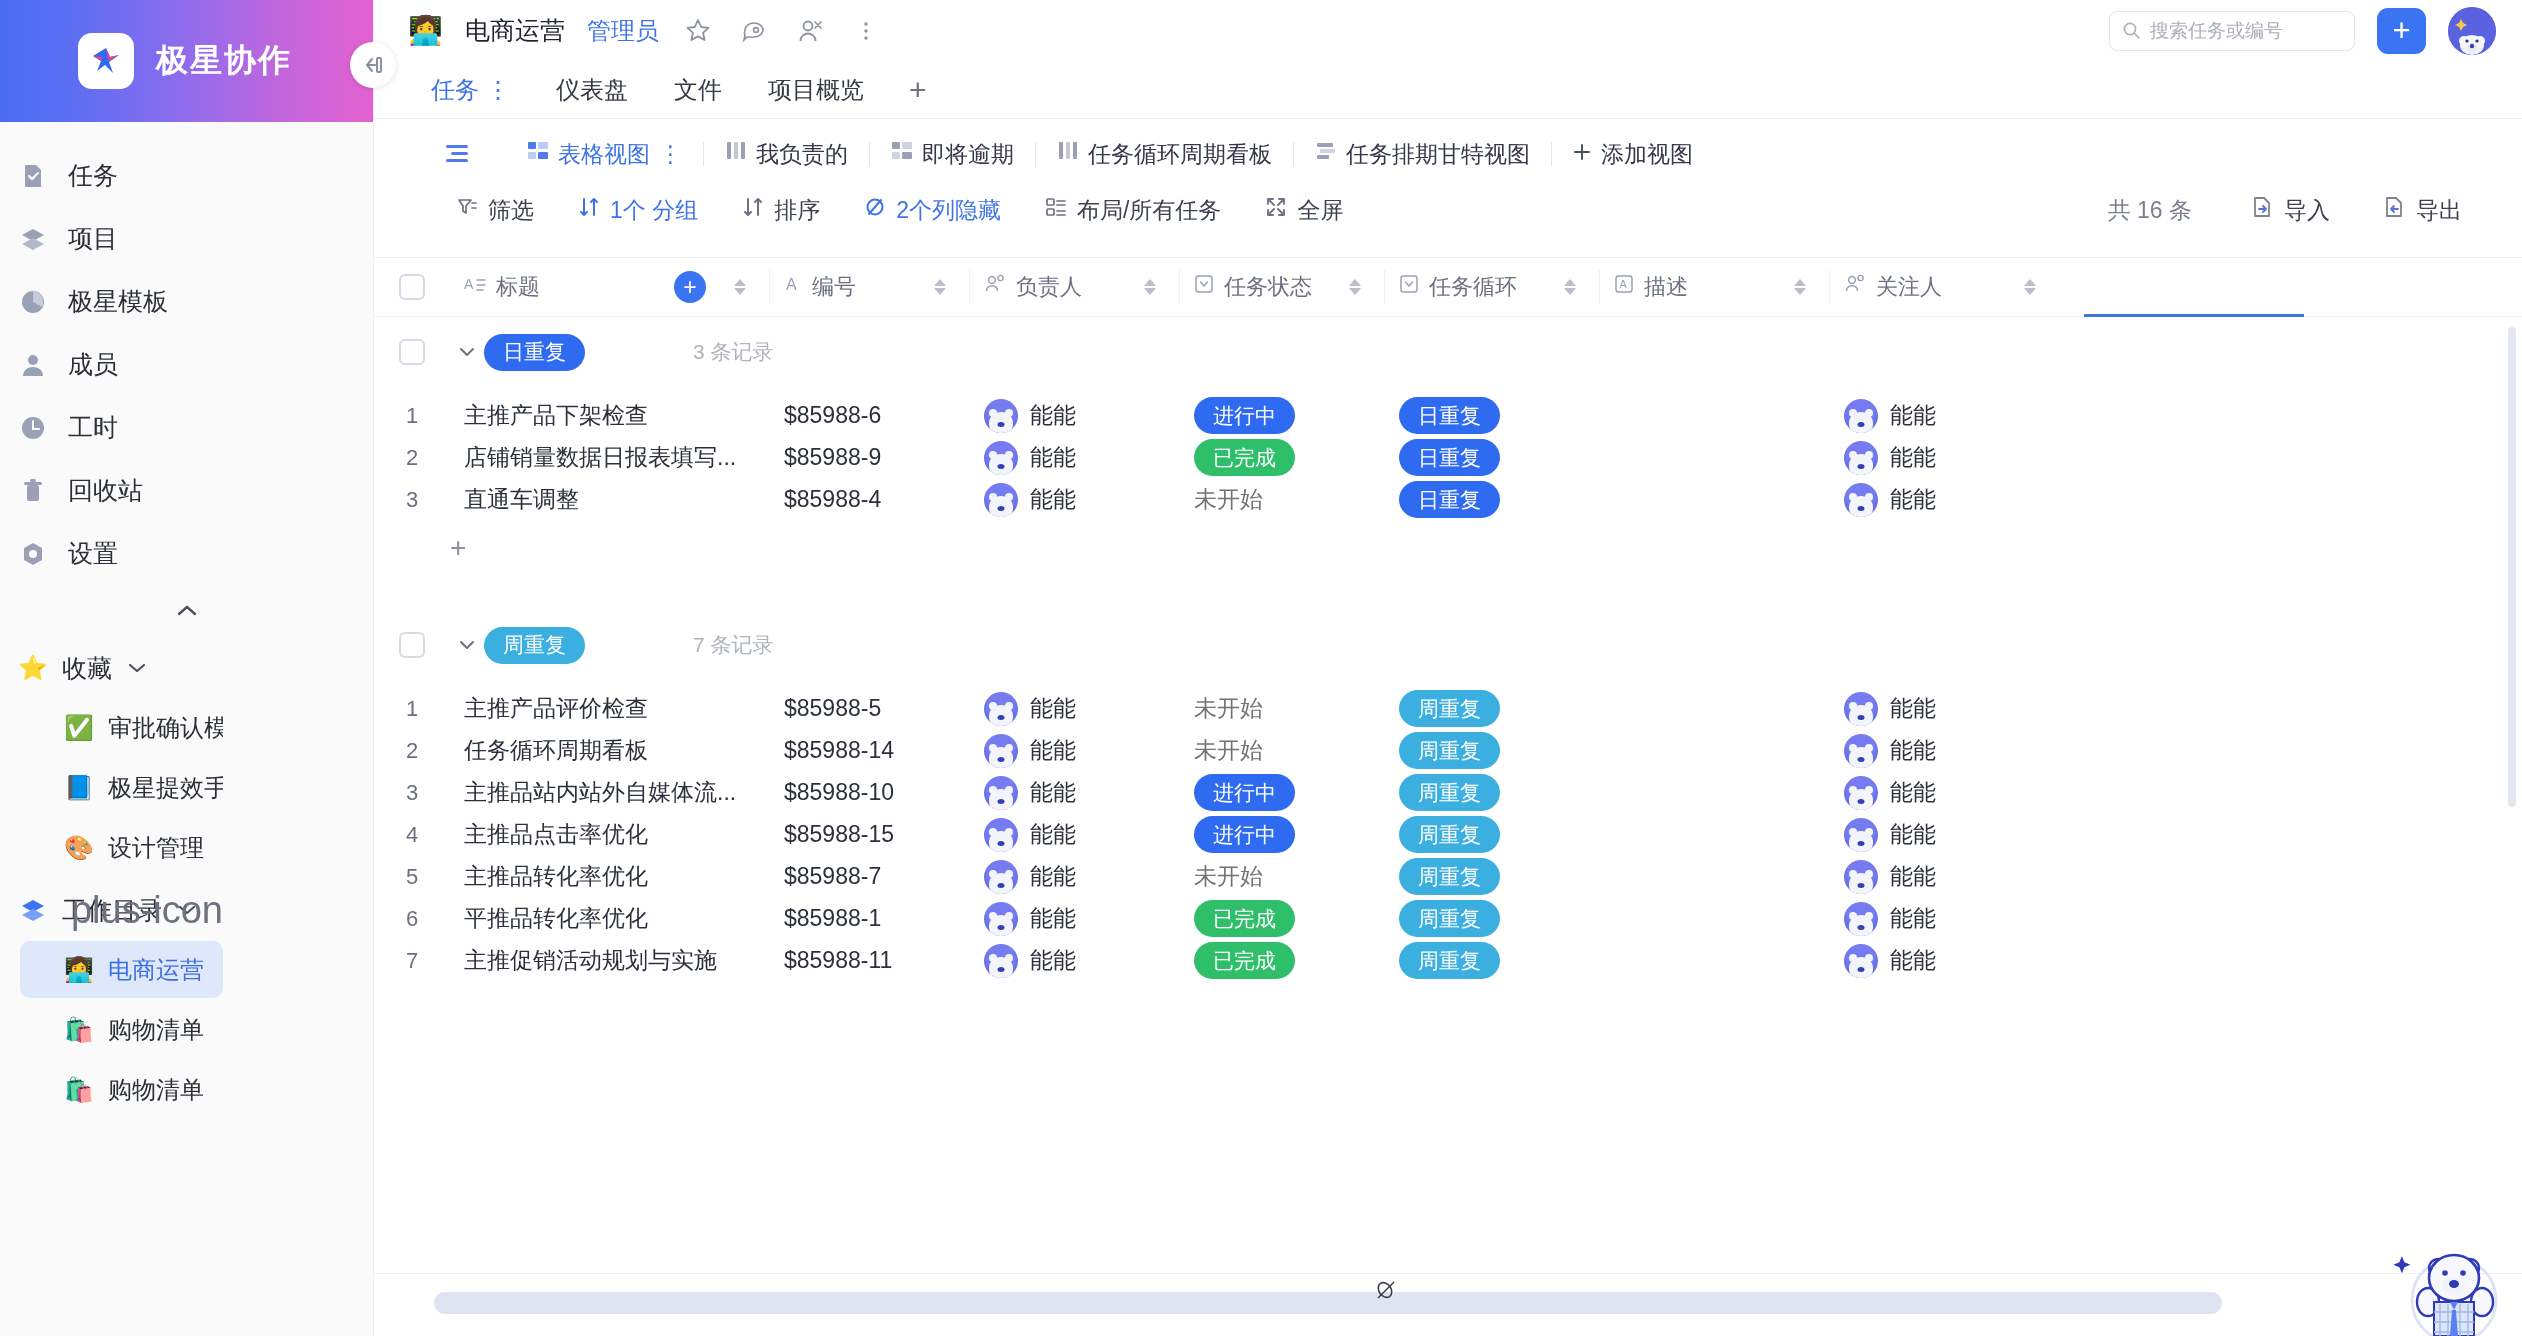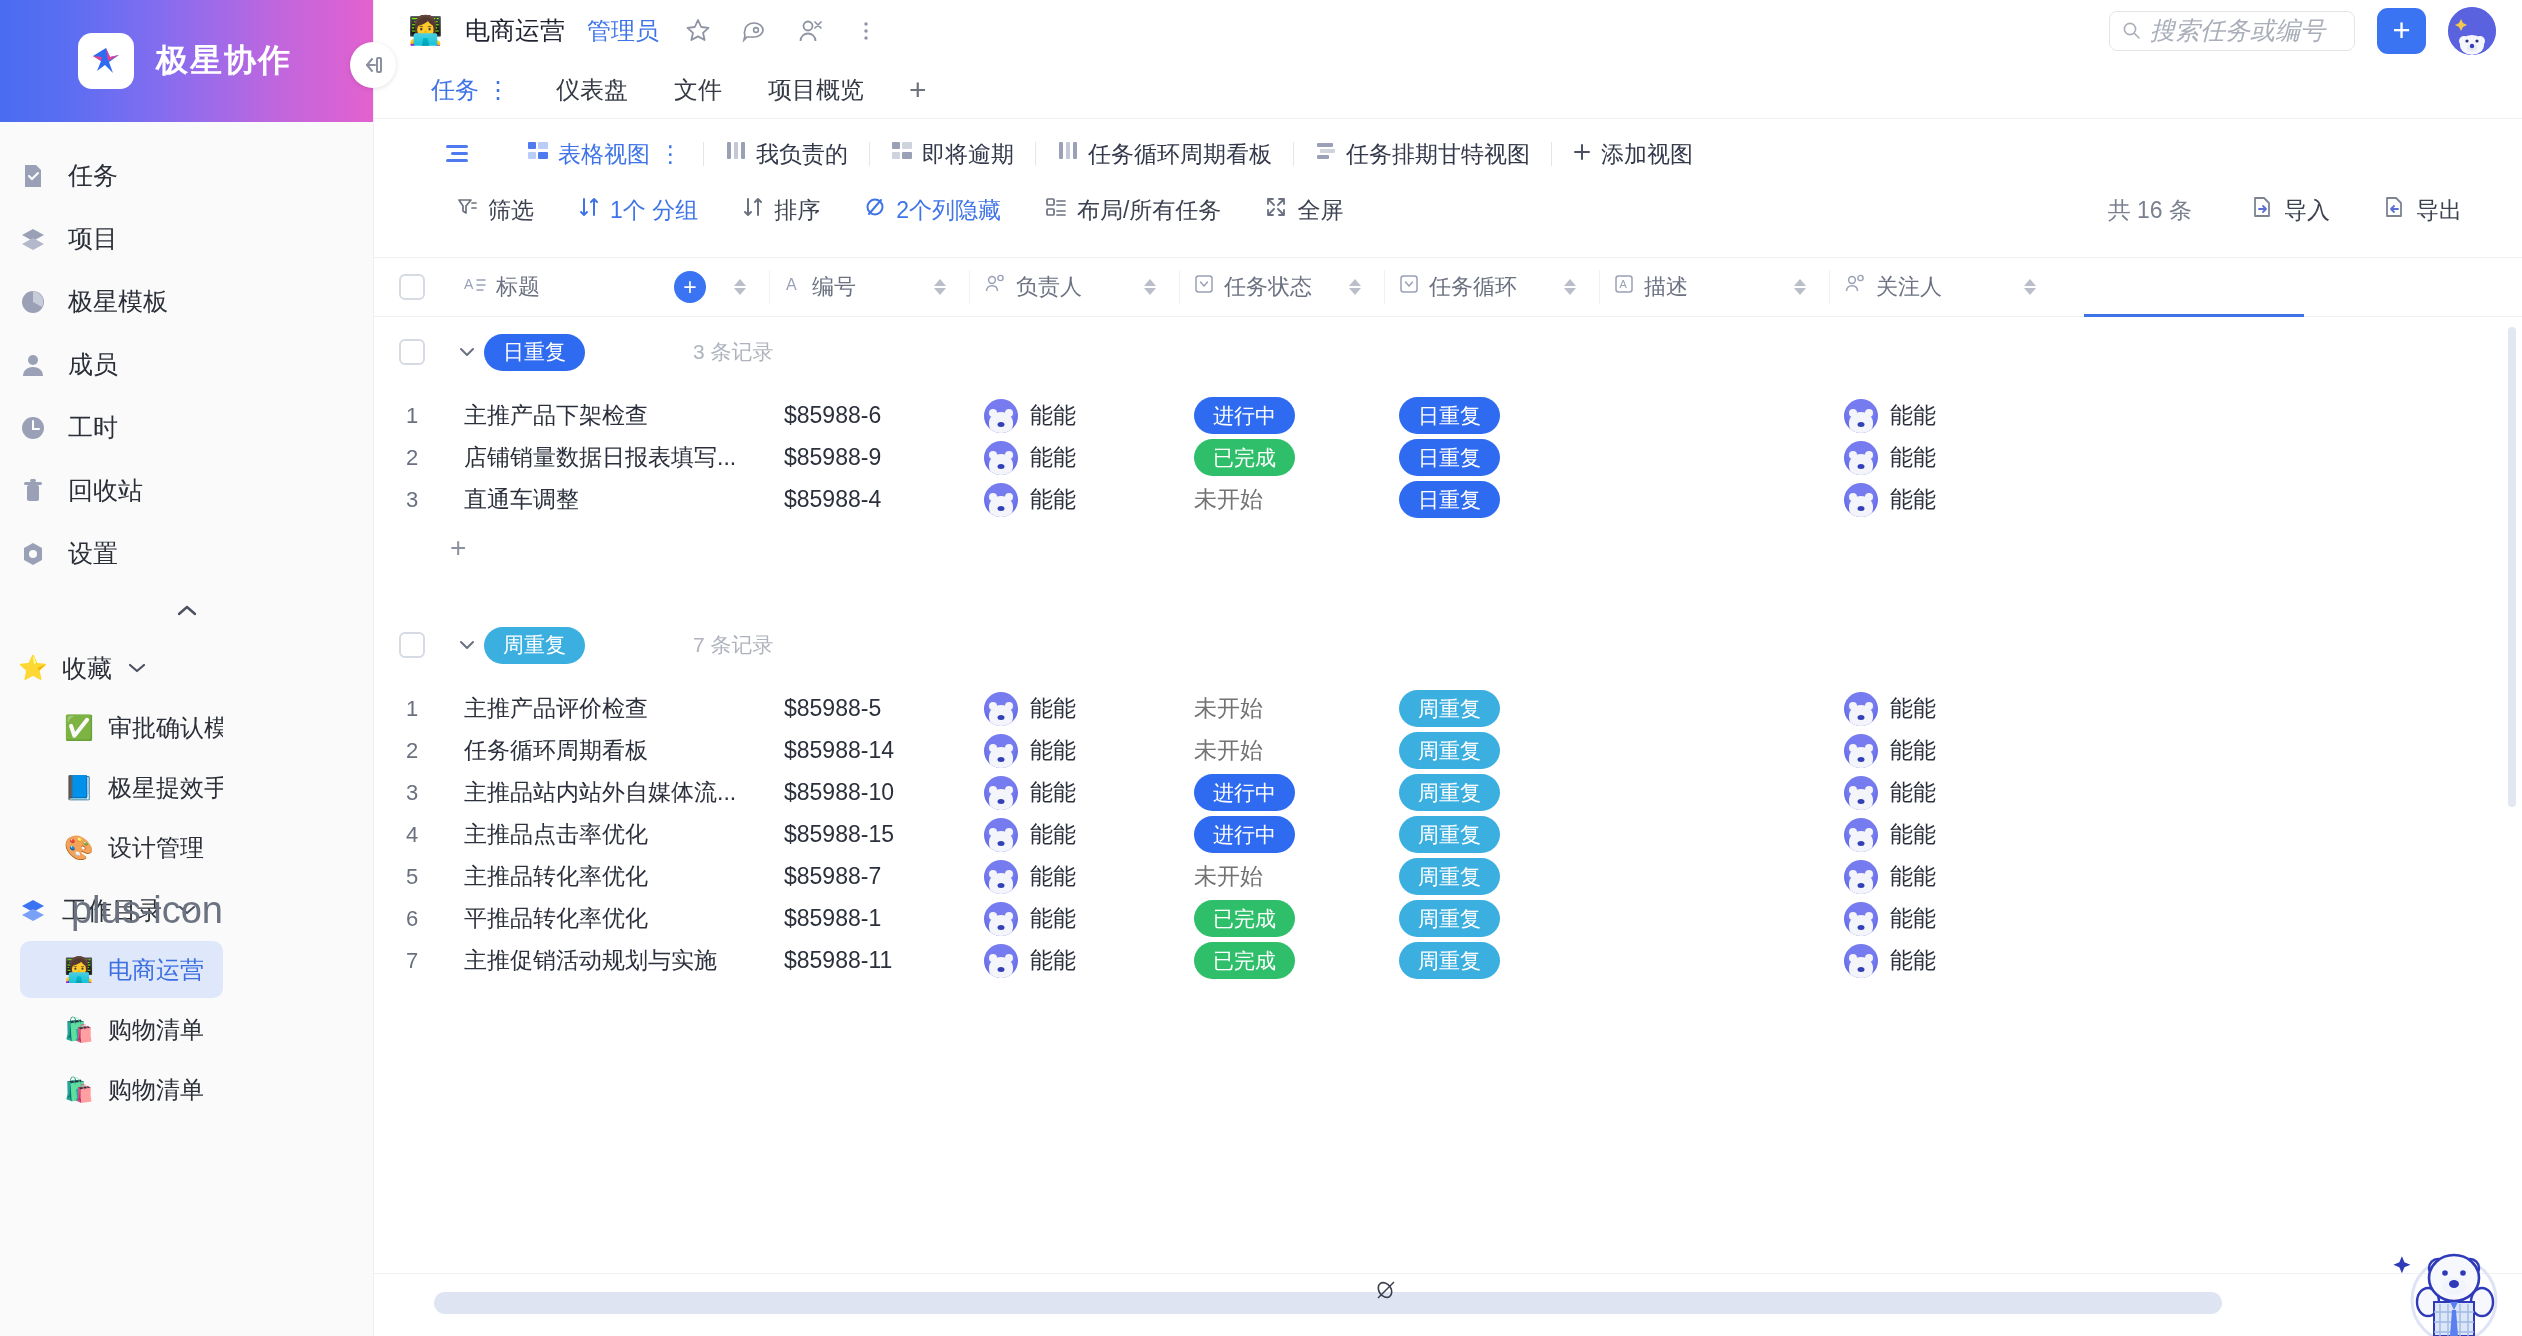--- a/index.html
+++ b/index.html
@@ -61,21 +61,21 @@
   .topbar {
     height: 61px; display: flex; align-items: center; padding: 0 26px 0 34px; gap: 22px;
     flex: 0 0 61px;
   }
   .tb-title { font-size: 25px; color: #1f2330; font-weight: 500; }
   .tb-role { font-size: 24px; color: #3f74e8; }
   .tb-ico { width: 34px; height: 34px; display: flex; align-items: center; justify-content: center; color: #8d93a1; }
   .tb-spacer { flex: 1; }
   .tb-search {
     width: 246px; height: 40px; border: 1px solid #e2e5ea; border-radius: 8px;
-    display: flex; align-items: center; gap: 9px; padding: 0 12px; color: #a9aeb9; font-size: 25px; font-style: italic;
+    display: flex; align-items: center; gap: 9px; padding: 0 12px; color: #a9aeb9; font-size: 19px;
   }
   .tb-add {
     width: 49px; height: 46px; background: #3b74f2; border-radius: 11px; color: #fff;
     display: flex; align-items: center; justify-content: center; font-size: 31px; font-weight: 300;
   }
   .tb-avatar {
     width: 48px; height: 48px; border-radius: 50%;
     background: radial-gradient(circle at 50% 38%, #6e74e8 0 48%, #4f55d8 100%);
     overflow: hidden; display: flex; align-items: flex-end; justify-content: center;
   }

